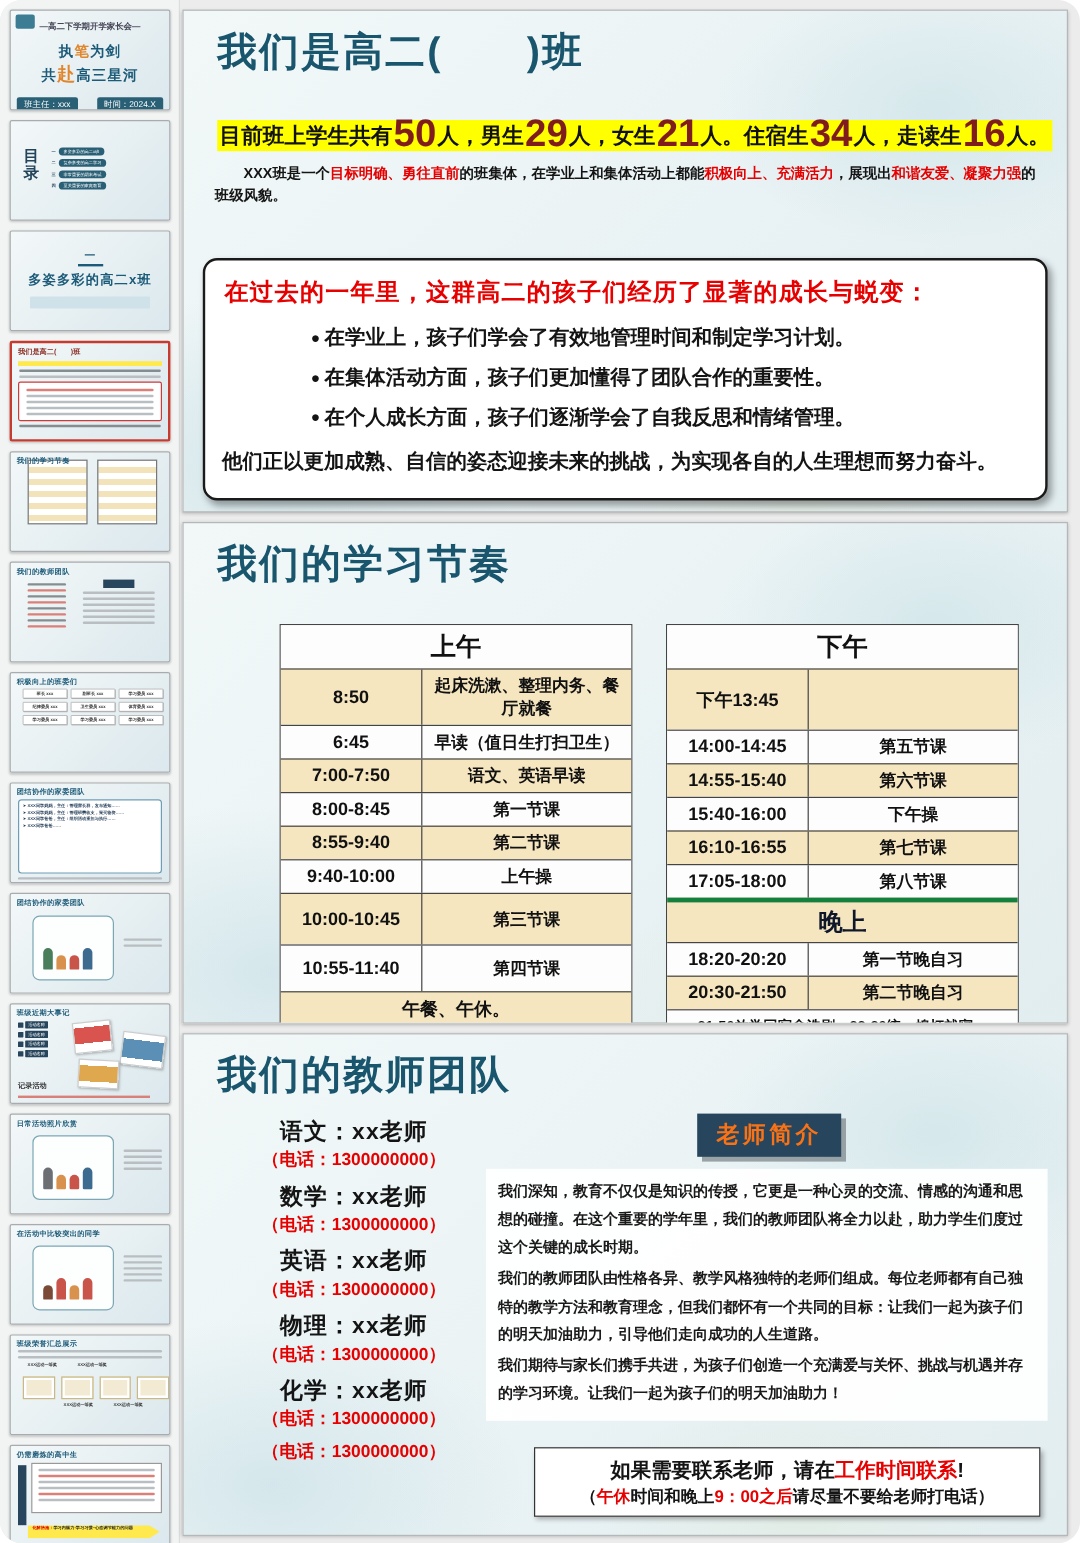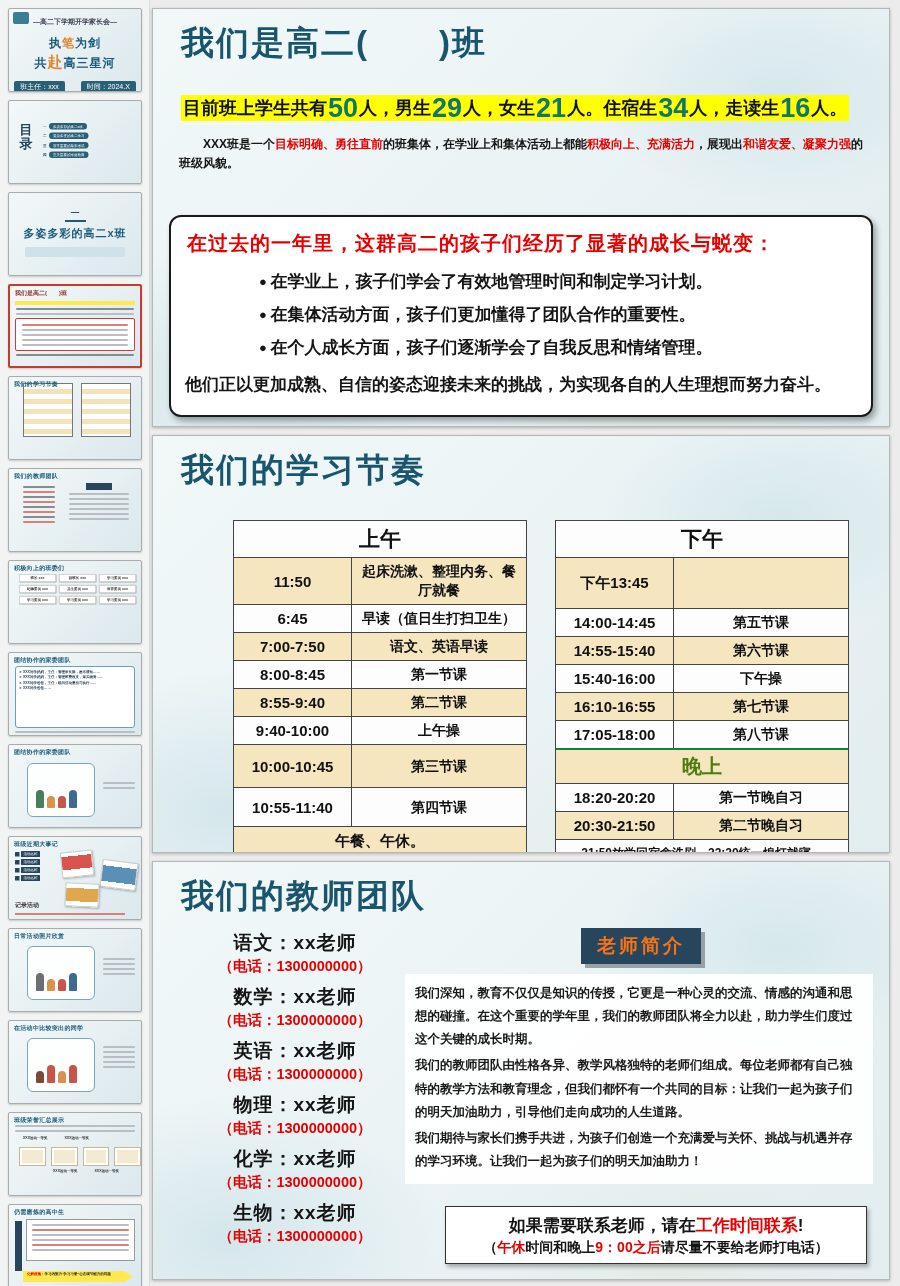--- a/index.html
+++ b/index.html
@@ -1,17 +1,17 @@
 <!DOCTYPE html>
 <html><head>
 <meta charset="utf-8">
 <style>
   html,body{margin:0;padding:0;}
   body{font-family:"Liberation Sans","DejaVu Sans",sans-serif;}
-  .app{position:relative;width:900px;height:1286px;background:#ececec;overflow:hidden;}
+  .app{position:relative;width:900px;height:1286px;background:#ececec;overflow:hidden;border-radius:18px;}
 
   
   .sidebar{position:absolute;left:0;top:0;width:150px;height:100%;background:#f2f4f4;border-right:1px solid #dcdede;padding:8px 0 0 8px;box-sizing:border-box;}
   .thumb{position:relative;width:134px;height:84px;margin-bottom:8px;box-sizing:border-box;overflow:hidden;border:1px solid #a8acae;border-radius:2px;background:linear-gradient(135deg,#f3f8f9 0%,#e6eff2 55%,#dbe8ed 100%);box-shadow:0 1px 2px rgba(0,0,0,.18);}
   .thumb.selected{border:2px solid #c63b2f;}
   .th-title{position:absolute;top:3px;left:5px;font-size:6px;font-weight:bold;color:#1b5a78;letter-spacing:.3px;white-space:nowrap;}
   .bar{height:2px;background:#b9bec2;margin:3px 6px;border-radius:1px;}
   .bar.dark{background:#868d91;}
   .bar.red{background:#d98079;}
   .shrink{transform:scale(.5);transform-origin:0 0;width:200%;}
@@ -95,38 +95,38 @@
     radial-gradient(300px 200px at 10% 90%,rgba(190,218,226,.5),rgba(190,218,226,0) 70%),
     radial-gradient(240px 140px at 70% 95%,rgba(222,232,214,.45),rgba(222,232,214,0) 70%),
     linear-gradient(135deg,#f2f8f8 0%,#e9f2f4 55%,#e2edf0 100%);
     box-shadow:0 1px 3px rgba(0,0,0,.25);margin-bottom:8px;overflow:hidden;}
   .slide h1{position:absolute;left:28px;top:12px;margin:0;font-size:33px;font-weight:800;color:#19566e;letter-spacing:2px;}
   .s1{height:419px;} .s2{height:418px;} .s3{height:419px;}
 
   
   .stats{position:absolute;left:28px;top:84px;margin:0;white-space:nowrap;}
   .hl{background:#ffff00;padding:3px 2px;font-weight:800;font-size:18px;color:#111;}
-  .sn{color:#0f766e;font-size:27px;font-weight:800;vertical-align:-3px;padding:0 1px;}
+  .sn{color:#7f1d1d;font-size:32px;font-weight:800;vertical-align:-3px;padding:0 1px;}
   .intro-p{position:absolute;left:26px;top:126px;width:692px;margin:0;font-size:12px;font-weight:700;line-height:1.6;color:#141414;text-indent:2em;}
   .pr{color:#e60000;}
   .growth-box{position:absolute;left:16px;right:16px;top:206px;bottom:9px;background:#fff;border:2.5px solid #1a1a1a;border-radius:12px;box-shadow:3px 4px 6px rgba(0,0,0,.35);}
   .gb-title{margin:13px 16px 4px;color:#e60000;font-size:20px;font-weight:800;letter-spacing:1px;}
   .gb-list{list-style:none;margin:8px 0 0 88px;padding:0;}
   .gb-list li{font-size:17px;font-weight:700;color:#141414;line-height:1.95;}
   .gb-list li::before{content:"● ";font-size:13px;vertical-align:1px;}
   .gb-footer{margin:9px 14px 0;font-size:17px;font-weight:700;color:#141414;}
 
   
   .tables{position:absolute;left:80px;top:84px;display:flex;gap:28px;}
   .sched{width:292px;border:1.5px solid #444;background:#fff;}
   .sc-h{font-size:21px;font-weight:800;text-align:center;padding:4px 0;background:#fdfdfd;color:#111;}
   .sc-r{display:flex;border-top:1px solid #444;}
   .sc-time{width:118px;display:flex;align-items:center;justify-content:center;font-size:15px;font-weight:800;color:#111;border-right:1px solid #444;padding:2px 2px;box-sizing:border-box;}
   .sc-act{flex:1;display:flex;align-items:center;justify-content:center;text-align:center;font-size:14px;font-weight:700;color:#111;padding:2px 4px;box-sizing:border-box;line-height:1.35;}
-  .sc-sub{border-top:2px solid #15803d;text-align:center;font-size:20px;font-weight:800;padding:3px 0;color:#4d7c0f;}
+  .sc-sub{border-top:4px solid #15803d;text-align:center;font-size:20px;font-weight:800;padding:3px 0;color:#0f172a;}
   .sc-f{border-top:1px solid #444;text-align:center;font-size:15px;font-weight:700;padding:5px 0;color:#111;}
   .sc-f.small{font-size:12px;font-weight:700;padding:5px 2px;}
   .bg-b{background:#f5e6c0;} .bg-w{background:#fdfdfd;}
   #mRows .sc-r{min-height:27px;}
   #mRows .sc-r:nth-child(1){min-height:46px;}
   #mRows .sc-r:nth-child(7){min-height:42px;}
   #mRows .sc-r:nth-child(8){min-height:38px;}
   #aRows .sc-r{min-height:27px;}
   #aRows .sc-r:nth-child(1){min-height:50px;}
 
@@ -415,21 +415,21 @@
       </div>
     </section>
 
     <section class="slide s2">
       <h1>我们的学习节奏</h1>
       <div class="tables">
         <div class="sched">
           <div class="sc-h">上午</div>
           <div id="mRows">
               <div class="sc-r bg-b">
-                <div class="sc-time">11:50</div>
+                <div class="sc-time">8:50</div>
                 <div class="sc-act">起床洗漱、整理内务、餐厅就餐</div>
               </div>
               <div class="sc-r bg-w">
                 <div class="sc-time">6:45</div>
                 <div class="sc-act">早读（值日生打扫卫生）</div>
               </div>
               <div class="sc-r bg-b">
                 <div class="sc-time">7:00-7:50</div>
                 <div class="sc-act">语文、英语早读</div>
               </div>
@@ -514,21 +514,20 @@
           </div>
           <div class="t-item">
             <div class="t-name">物理：xx老师</div>
             <div class="t-phone">（电话：1300000000）</div>
           </div>
           <div class="t-item">
             <div class="t-name">化学：xx老师</div>
             <div class="t-phone">（电话：1300000000）</div>
           </div>
           <div class="t-item">
-            <div class="t-name">生物：xx老师</div>
             <div class="t-phone">（电话：1300000000）</div>
           </div>
         </div>
       <div class="intro-badge">老师简介</div>
       <div class="intro-text">
         <p>我们深知，教育不仅仅是知识的传授，它更是一种心灵的交流、情感的沟通和思想的碰撞。在这个重要的学年里，我们的教师团队将全力以赴，助力学生们度过这个关键的成长时期。</p>
         <p>我们的教师团队由性格各异、教学风格独特的老师们组成。每位老师都有自己独特的教学方法和教育理念，但我们都怀有一个共同的目标：让我们一起为孩子们的明天加油助力，引导他们走向成功的人生道路。</p>
         <p>我们期待与家长们携手共进，为孩子们创造一个充满爱与关怀、挑战与机遇并存的学习环境。让我们一起为孩子们的明天加油助力！</p>
       </div>
       <div class="notice">

